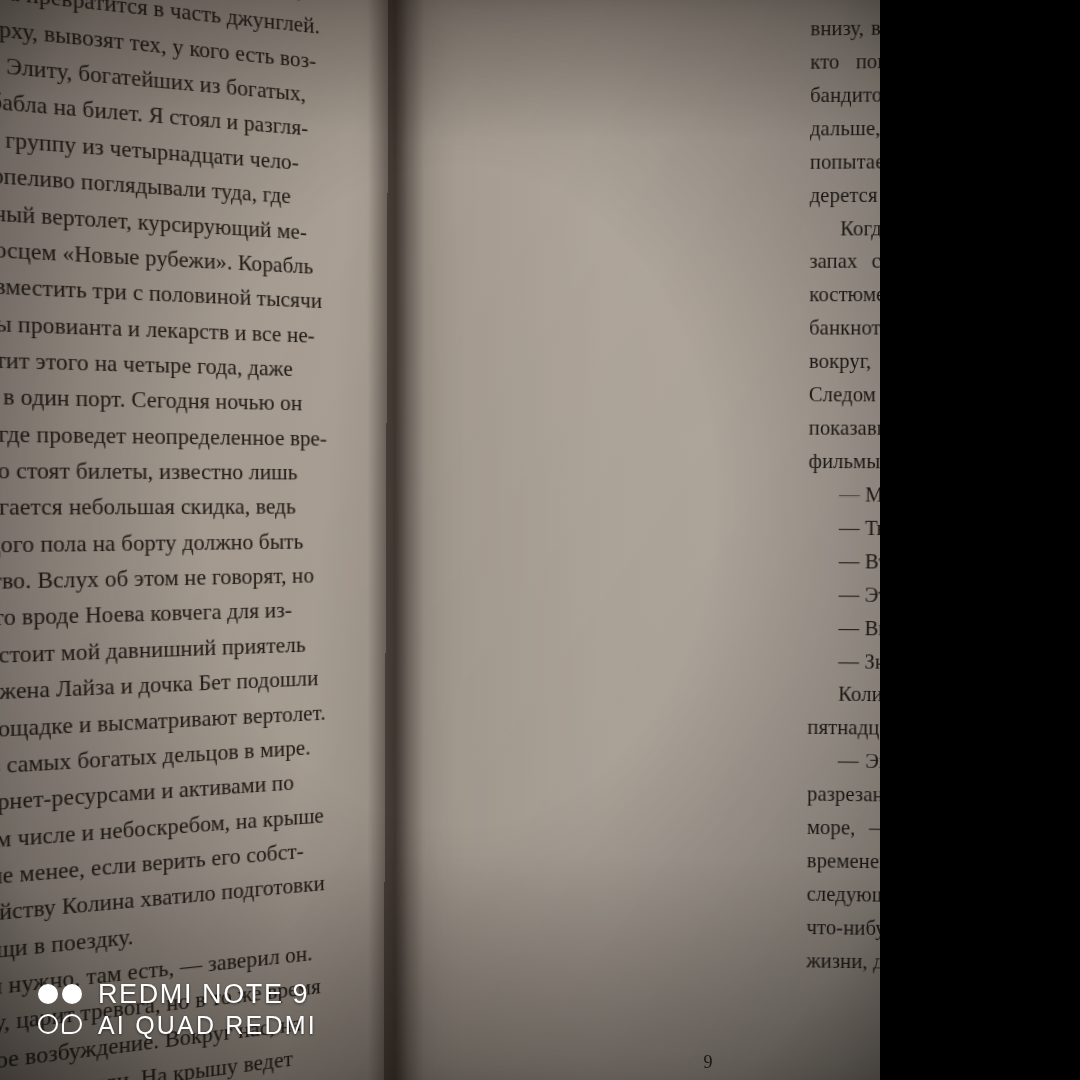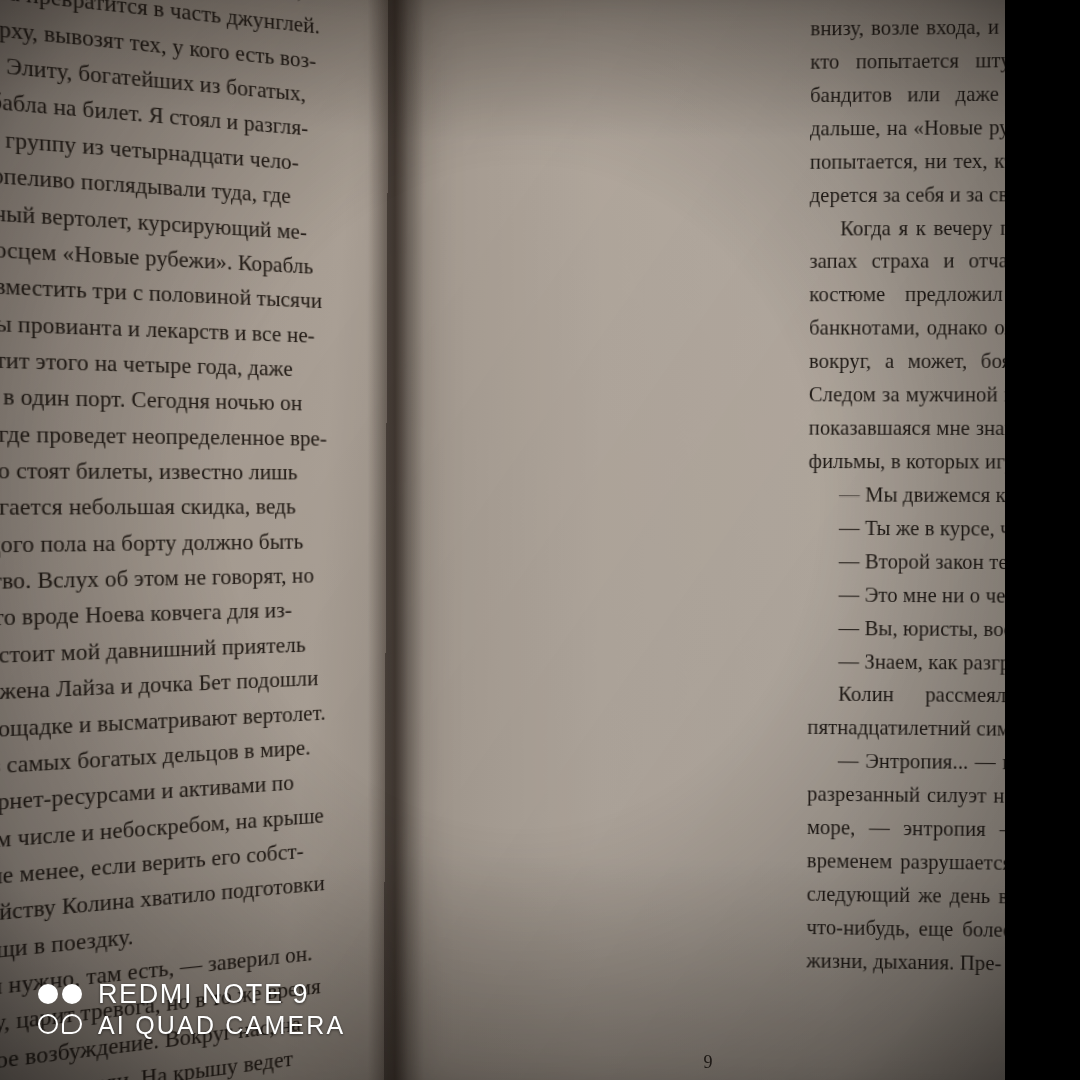--- a/index.html
+++ b/index.html
@@ -2,21 +2,21 @@
 <html><head>
 <meta charset="utf-8">
 <style>
   html, body {
     margin: 0;
     padding: 0;
     background: #000;
   }
   .photo {
     position: relative;
-    width: 1005px;
+    width: 880px;
     height: 1080px;
     overflow: hidden;
     font-family: "Liberation Serif", serif;
     background: #2b2521;
   }
 
   
   .backdrop {
     position: absolute;
     inset: 0;
@@ -278,17 +278,17 @@
         <span class="c1"></span>
           <span class="c2"></span>
       </span>
       <span class="wm-text">REDMI NOTE 9</span>
     </div>
     <div class="wm-row">
       <span class="wm-logo outline">
         <span class="c1"></span>
           <span class="c2"></span>
       </span>
-      <span class="wm-text sub">AI QUAD CAMERA</span>
+      <span class="wm-text sub">AI QUAD REDMI</span>
     </div>
   </div>
 
 </div>
 
 </body></html>

